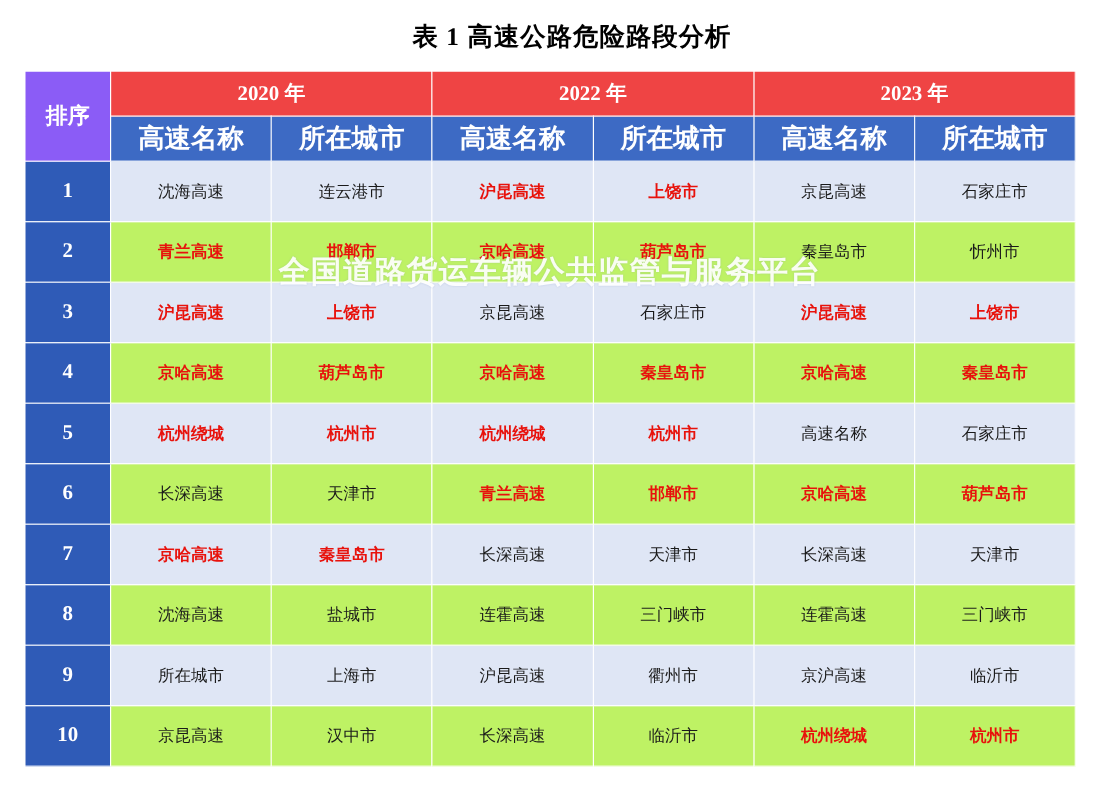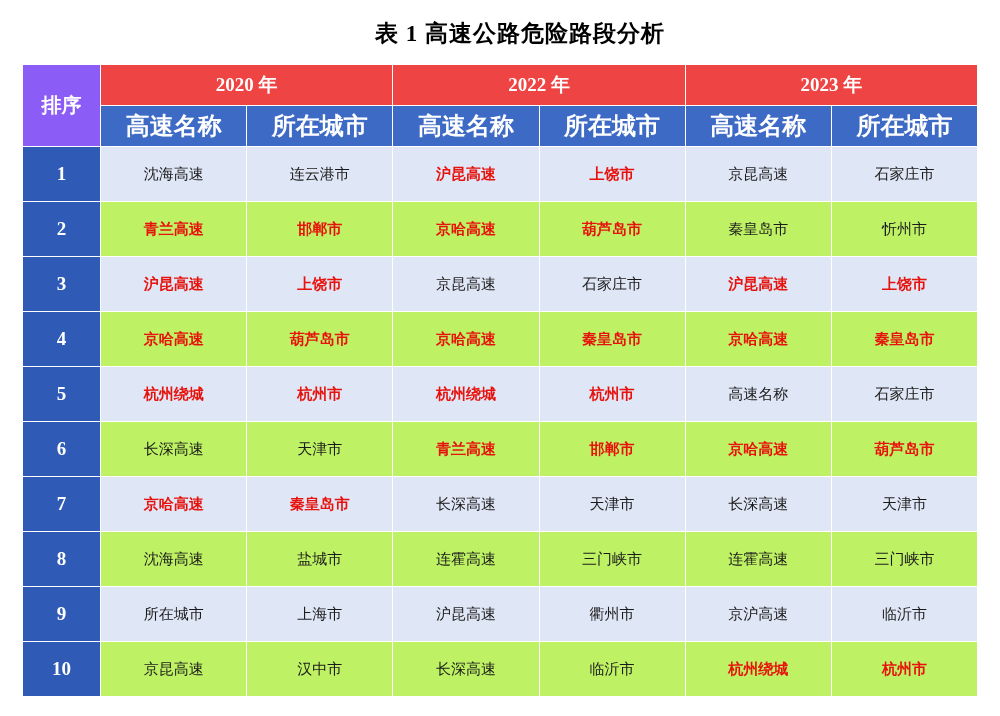--- a/index.html
+++ b/index.html
@@ -228,14 +228,15 @@
           <td class="data-cell">汉中市</td>
           <td class="data-cell">长深高速</td>
           <td class="data-cell">临沂市</td>
           <td class="data-cell hl">杭州绕城</td>
           <td class="data-cell hl">杭州市</td>
         </tr>
       </tbody>
     </table>
   </div>
 
+  <div class="watermark">全国道路货运车辆公共监管与服务平台</div>
 
 </div>
 
 </body></html>

